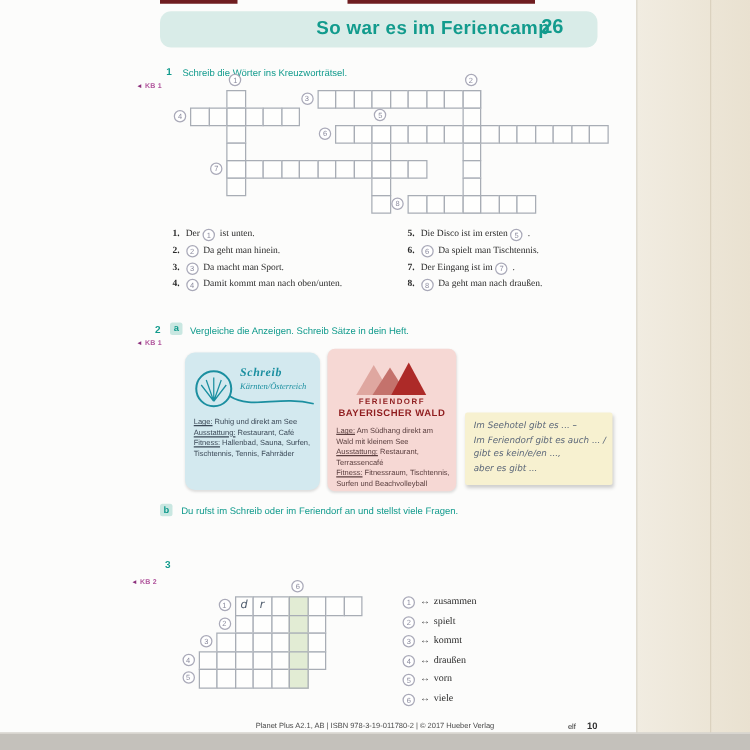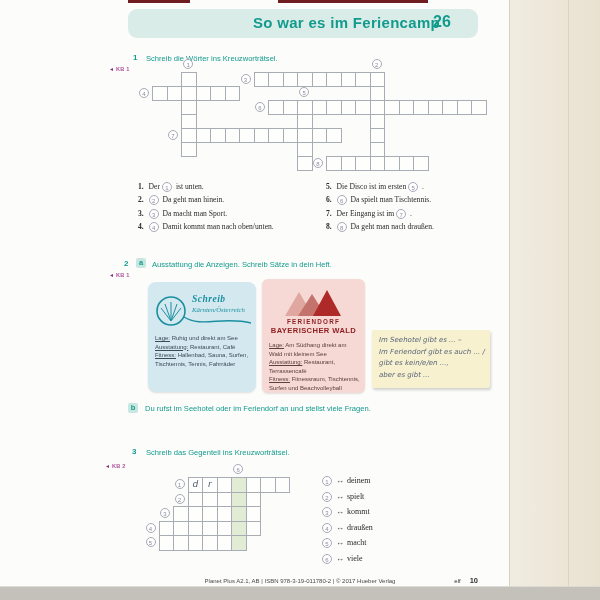--- a/index.html
+++ b/index.html
@@ -185,21 +185,21 @@
     </div>
   <div class="abs clues" style="left:326px;top:182px;">
       <div class="clue"><span class="clue-no">5.</span> Die Disco ist im ersten<span class="cnum">5</span> .</div>
       <div class="clue"><span class="clue-no">6.</span><span class="cnum">6</span> Da spielt man Tischtennis.</div>
       <div class="clue"><span class="clue-no">7.</span> Der Eingang ist im<span class="cnum">7</span> .</div>
       <div class="clue"><span class="clue-no">8.</span><span class="cnum">8</span> Da geht man nach draußen.</div>
     </div>
 
   <div class="abs ex-num" style="left:124px;top:259px;">2</div>
   <div class="abs sub-box" style="left:136px;top:258px;">a</div>
-  <div class="abs ex-instr" style="left:152px;top:259px;">Ausstattung die Anzeigen. Schreib Sätze in dein Heft.</div>
+  <div class="abs ex-instr" style="left:152px;top:259px;">Vergleiche die Anzeigen. Schreib Sätze in dein Heft.</div>
   <div class="abs tag" style="left:109px;top:272px;">
     <span class="tag-arrow">◄</span>
     <span>KB 1</span>
   </div>
 
   <div class="abs card-see">
     <svg class="abs" style="left:3px;top:8px;" width="102" height="42" viewBox="0 0 102 42">
       <circle cx="20" cy="21" r="14" fill="none" stroke="#1b8fa0" stroke-width="1.6"></circle>
       <path d="M20,31 L20,12 M20,31 L14,14 M20,31 L26,14 M20,31 L10,18 M20,31 L30,18" fill="none" stroke="#1b8fa0" stroke-width="1"></path>
       <path d="M33,27 C50,38 72,26 100,33" fill="none" stroke="#1b8fa0" stroke-width="1.4"></path>
@@ -232,25 +232,24 @@
     <div class="abs fer-t2">BAYERISCHER WALD</div>
     <div class="abs card-body fer-body">
         <div><span class="card-label">Lage:</span> Am Südhang direkt am Wald mit kleinem See</div>
         <div><span class="card-label">Ausstattung:</span> Restaurant, Terrassencafé</div>
         <div><span class="card-label">Fitness:</span> Fitnessraum, Tischtennis, Surfen und Beachvolleyball</div>
       </div>
   </div>
 
   <div class="abs sub-box" style="left:128px;top:403px;">b</div>
   <div class="abs ex-instr" style="left:145px;top:403px;">
-    <div>Du rufst im Seehotel oder im Feriendorf an und stellst viele Fragen.</div>
+    <div>Du rufst im Schreib oder im Feriendorf an und stellst viele Fragen.</div>
   </div>
 
   <div class="abs ex-num" style="left:132px;top:447px;">3</div>
-  <div class="abs ex-instr" style="left:146px;top:447px;">Schreib das Gegenteil ins Kreuzworträtsel.</div>
   <div class="abs tag" style="left:105px;top:463px;">
     <span class="tag-arrow">◄</span>
     <span>KB 2</span>
   </div>
 
   <div class="abs grid" style="left:144px;top:477px;width:160px;height:80px;">
       <div class="cell" style="left: 43.5px; top: 0px; width: 15.5px; height: 15.5px;">
         <span class="prefill">d</span>
       </div>
       <div class="cell" style="left: 58px; top: 0px; width: 15.5px; height: 15.5px;">
@@ -292,25 +291,25 @@
       <span class="cnum" style="left: 1.5px; top: 60.25px;">5</span>
       <div class="cell shaded" style="left: 87px; top: 0px; width: 15.5px; height: 15.5px;"></div>
       <div class="cell shaded" style="left: 87px; top: 14.5px; width: 15.5px; height: 15.5px;"></div>
       <div class="cell shaded" style="left: 87px; top: 29px; width: 15.5px; height: 15.5px;"></div>
       <div class="cell shaded" style="left: 87px; top: 43.5px; width: 15.5px; height: 15.5px;"></div>
       <div class="cell shaded" style="left: 87px; top: 58px; width: 15.5px; height: 15.5px;"></div>
       <span class="cnum" style="left: 89.25px; top: -13px;">6</span>
     </div>
 
   <div class="abs opps" style="left:322px;top:476px;">
-      <div class="opp"><span class="cnum">1</span><span class="arrow">↔</span><span>deinem</span></div>
+      <div class="opp"><span class="cnum">1</span><span class="arrow">↔</span><span>zusammen</span></div>
       <div class="opp"><span class="cnum">2</span><span class="arrow">↔</span><span>spielt</span></div>
       <div class="opp"><span class="cnum">3</span><span class="arrow">↔</span><span>kommt</span></div>
       <div class="opp"><span class="cnum">4</span><span class="arrow">↔</span><span>draußen</span></div>
-      <div class="opp"><span class="cnum">5</span><span class="arrow">↔</span><span>macht</span></div>
+      <div class="opp"><span class="cnum">5</span><span class="arrow">↔</span><span>vorn</span></div>
       <div class="opp"><span class="cnum">6</span><span class="arrow">↔</span><span>viele</span></div>
     </div>
 
   <div class="abs imprint">Planet Plus A2.1, AB | ISBN 978-3-19-011780-2 | © 2017 Hueber Verlag</div>
   <div class="abs pagenum">
     <span>elf</span><b>10</b>
   </div>
 
 </div>
 

